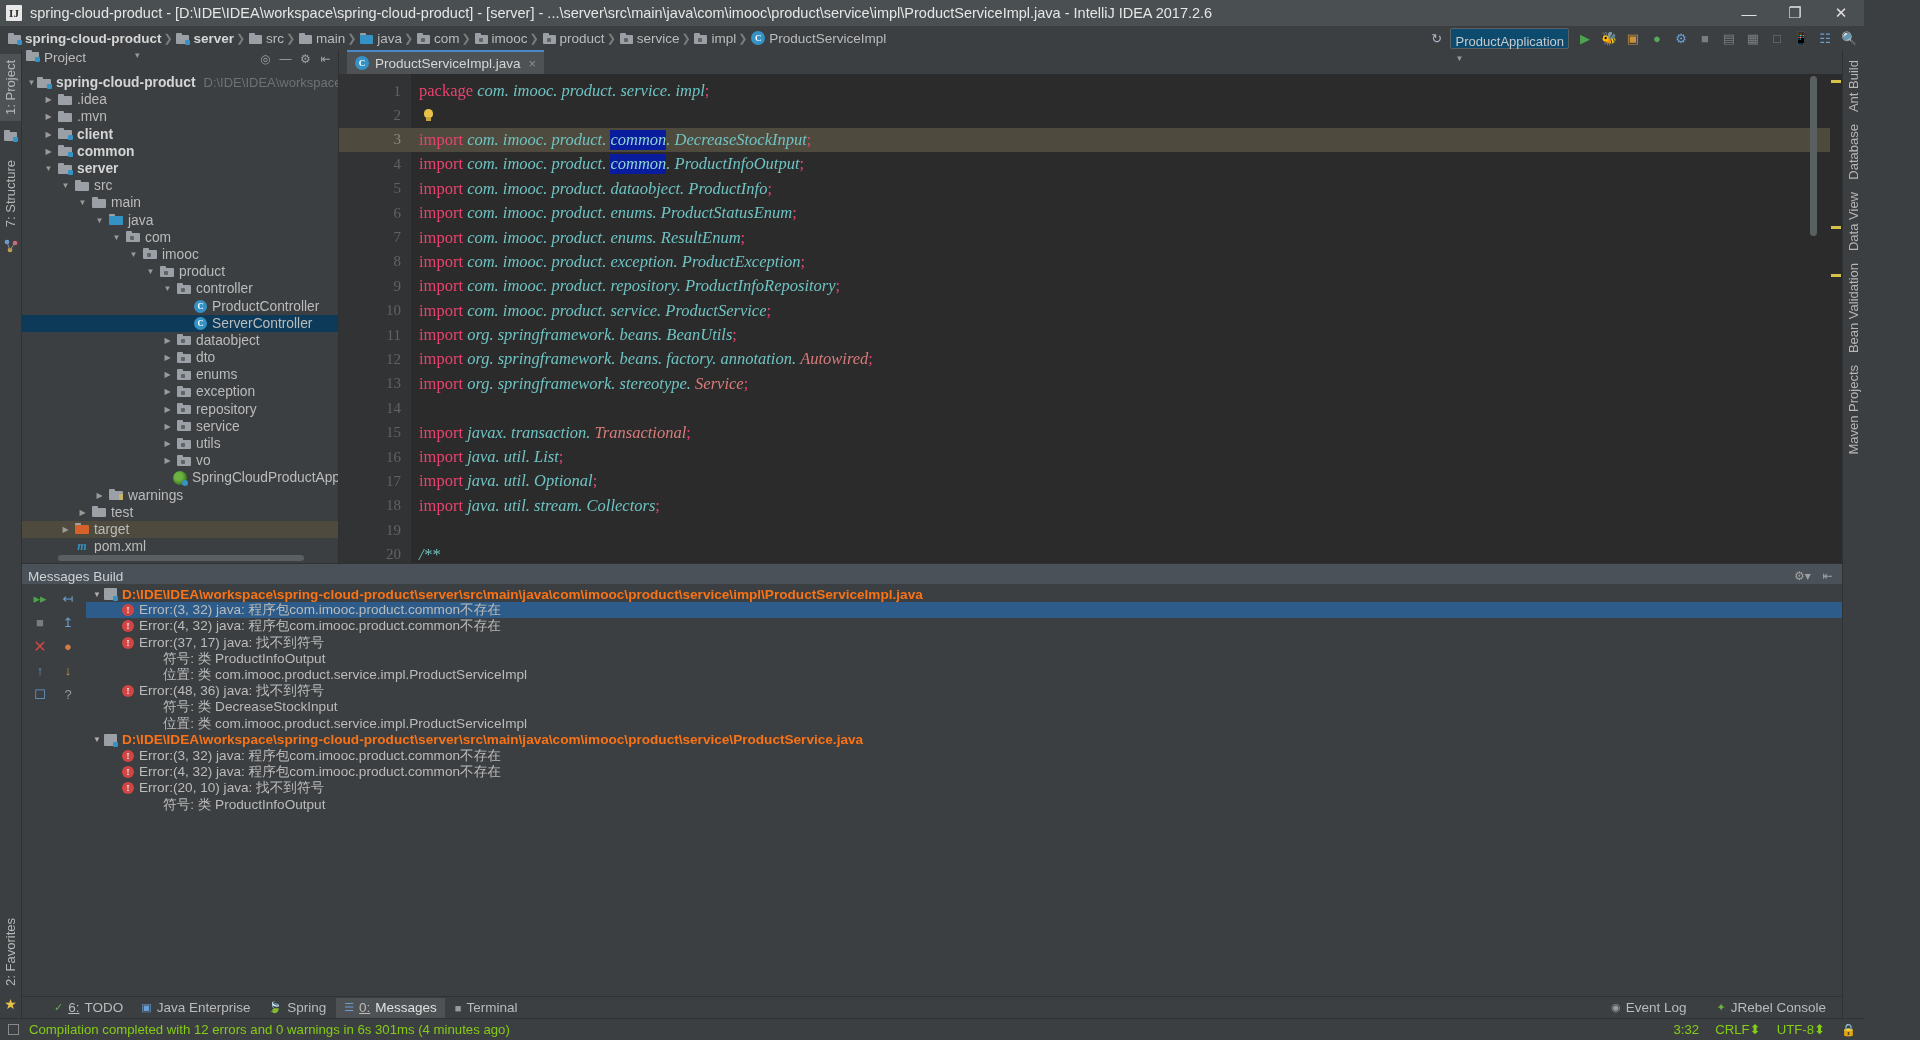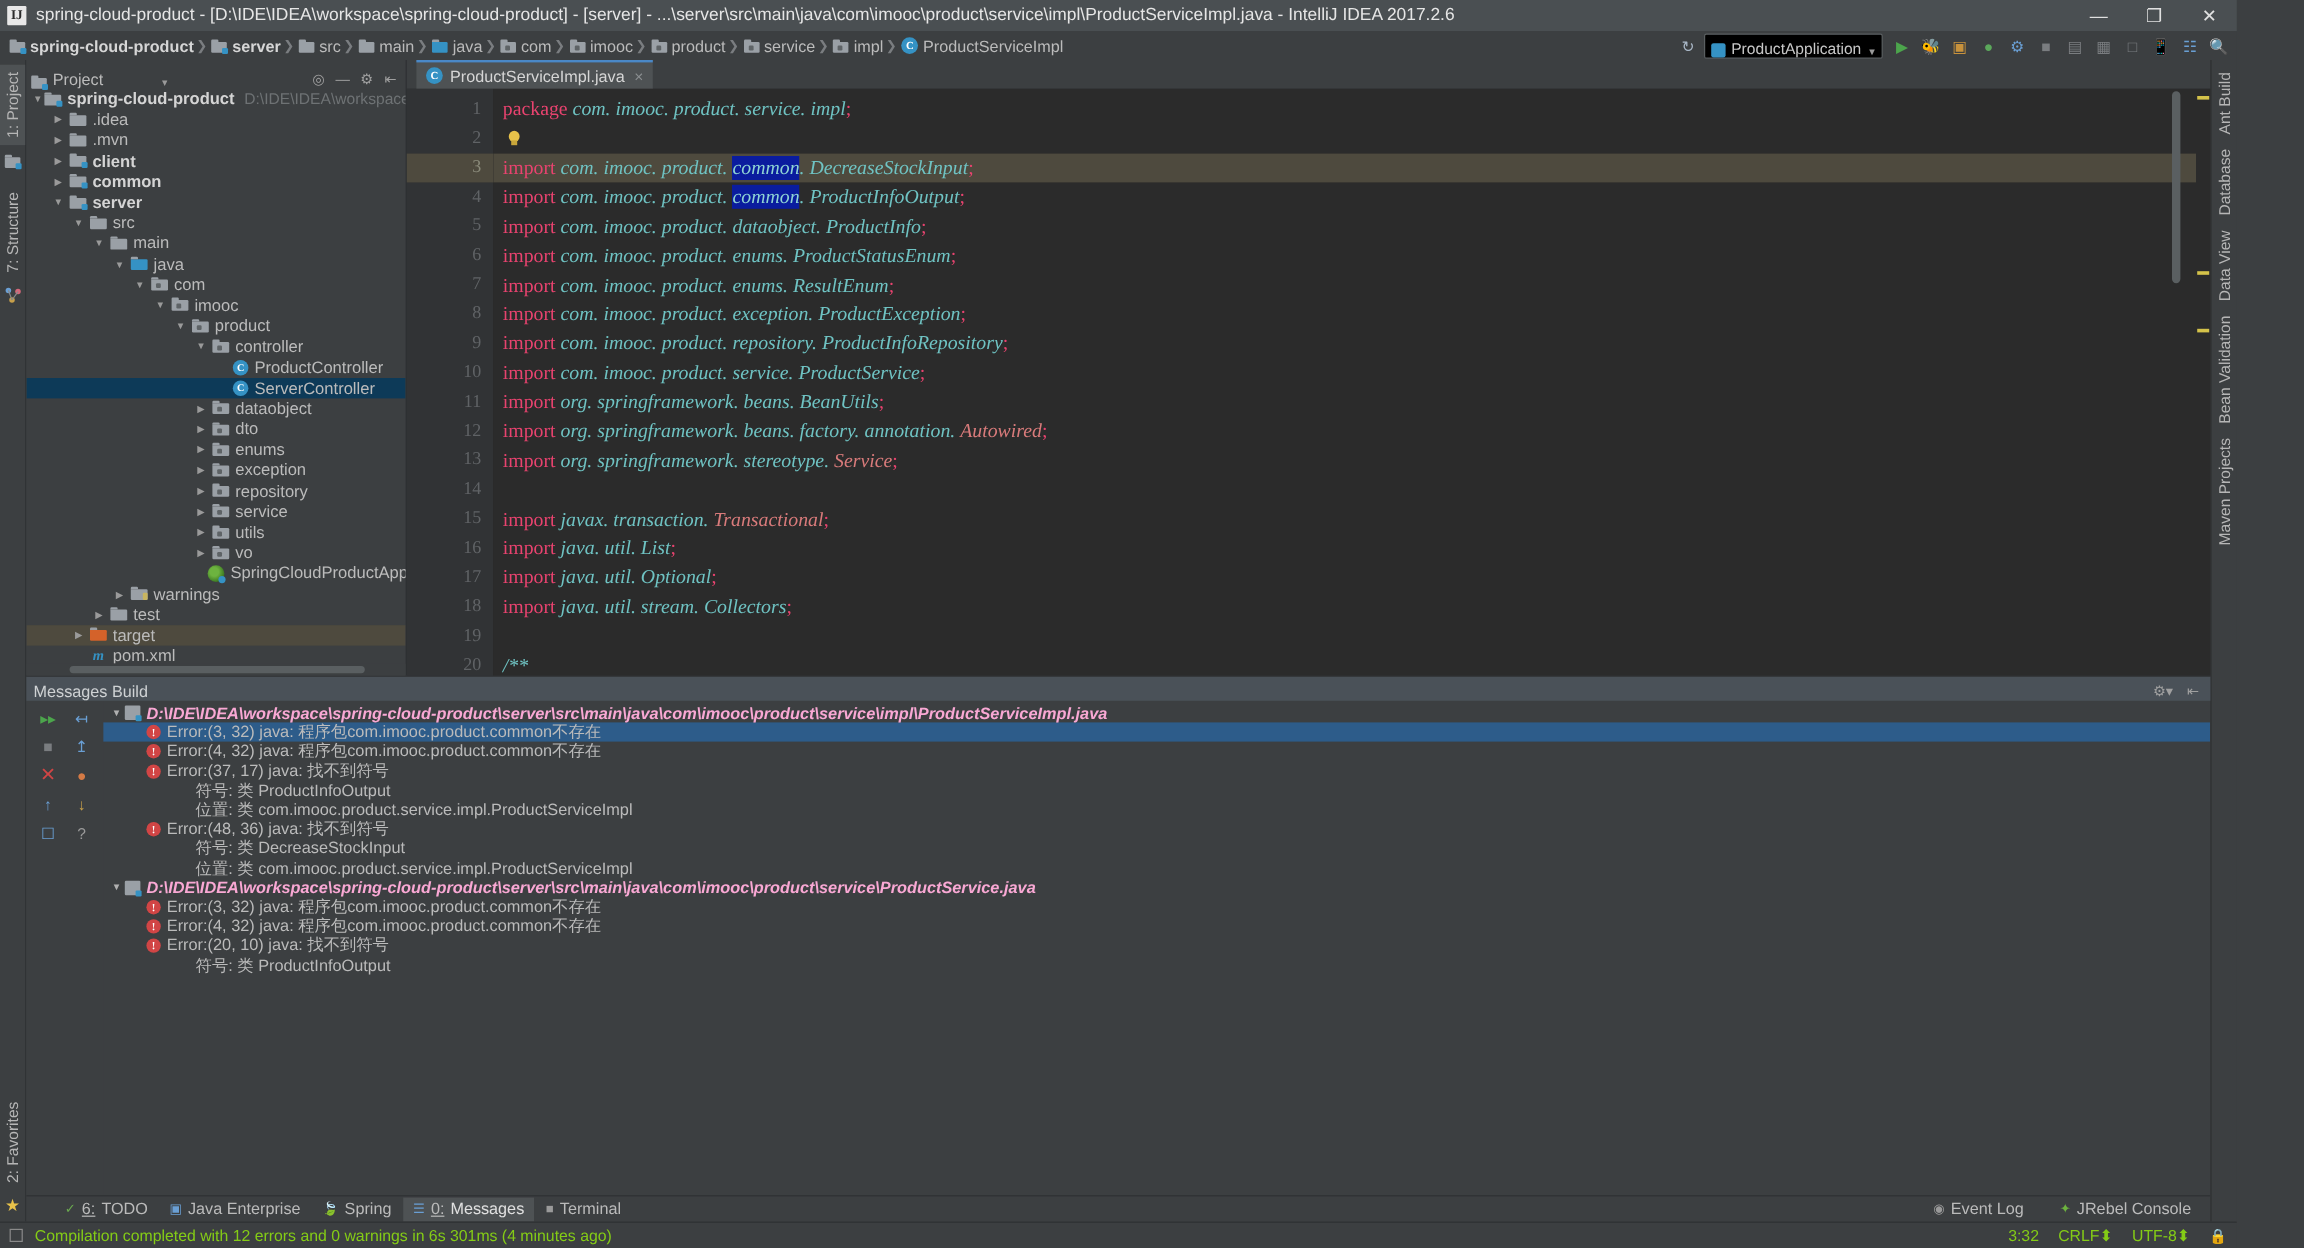--- a/index.html
+++ b/index.html
@@ -72,23 +72,23 @@
     width:14px; height:14px; border-radius:50%; background:#3592c4; color:#fff;
     font-size:9px; display:flex; align-items:center; justify-content:center;
     font-family:"Liberation Serif", serif; font-weight:bold;
   }
   .navbar-right { position:absolute; right:4px; display:flex; align-items:center; gap:2px; }
   .tb-ico {
     width:22px; height:22px; display:flex; align-items:center; justify-content:center;
     color:#a9b7c6; font-size:13px; border-radius:2px;
   }
   .runcfg {
-    display:flex; align-items:flex-end; height:21px; background:#000000;
+    display:flex; align-items:flex-start; height:21px; background:#0c4a6e;
     border:1px solid #5a5f61; border-radius:2px; padding:0 4px 0 5px; gap:5px;
-    font-size:13px; color:#c8c8c8; margin-right:3px;
+    font-size:13px; color:#c8c8c8; margin-right:3px;flex-direction:column;
   }
   .runcfg .rc-ico {
     width:12px; height:12px; background:#3592c4; border-radius:2px; position:relative;
   }
   .green-run { color:#4ca54c; font-size:13px; }
 
   
   .body-wrap { flex:1 1 auto; display:flex; min-height:0; }
   .left-strip {
     width:22px; background:#3c3f41; flex:0 0 22px; display:flex;
@@ -110,21 +110,21 @@
 
   .center-col { flex:1 1 auto; display:flex; flex-direction:column; min-width:0; }
   .upper { flex:0 0 513px; display:flex; min-height:0; }
 
   
   .project-panel {
     width:317px; flex:0 0 317px; background:#3c3f41; display:flex;
     flex-direction:column; border-right:1px solid #2f3133; min-height:0;
   }
   .pp-header {
-    height:24px; display:flex; align-items:flex-end; padding:0 4px; flex:0 0 24px;
+    height:24px; display:flex; align-items:flex-start; padding:0 4px; flex:0 0 24px;
     gap:5px;
   }
   .pp-header .pp-title { font-size:13.5px; color:#bbbbbb; }
   .pp-header .pp-icons { margin-left:auto; display:flex; align-items:center; gap:3px; }
   .pp-ico {
     width:17px; height:17px; display:flex; align-items:center; justify-content:center;
     font-size:12px; color:#a0a0a0;
   }
   .tree {
     flex:1 1 auto; overflow:hidden; position:relative; font-size:13.8px;
@@ -291,21 +291,21 @@
   }
   .modico {
     width:13px; height:12px; flex:0 0 13px; background:#9aa0a6; border-radius:1px;
     position:relative;
   }
   .modico:after {
     content:""; position:absolute; right:-1px; bottom:-1px; width:5px; height:5px;
     background:#3592c4; border-radius:1px;
   }
   .mtext { margin-left:5px; color:#bbbbbb; }
-  .mtext.b { font-weight:bold; color:#f9a8d4;font-style:italic; }
+  .mtext.b { font-weight:bold; color:#f97316; }
 
   
   .bottom-tabs {
     height:22px; flex:0 0 22px; background:#3c3f41; display:flex; align-items:center;
     padding-left:24px; gap:2px; border-top:1px solid #2f3133;
   }
   .btab {
     display:flex; align-items:center; gap:5px; padding:0 8px; height:20px;
     font-size:13.5px; color:#bbbbbb;
   }

